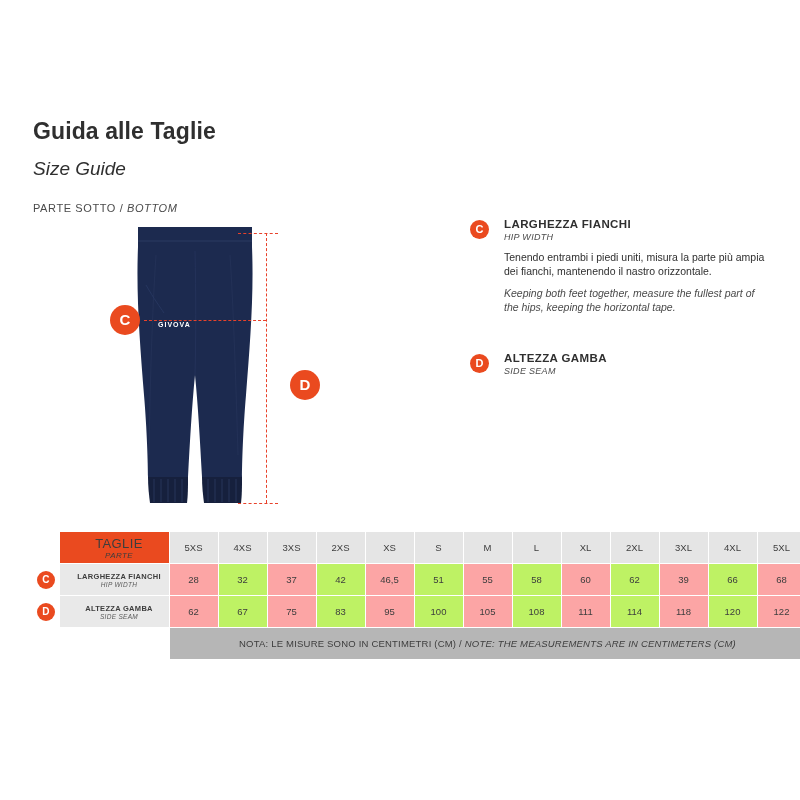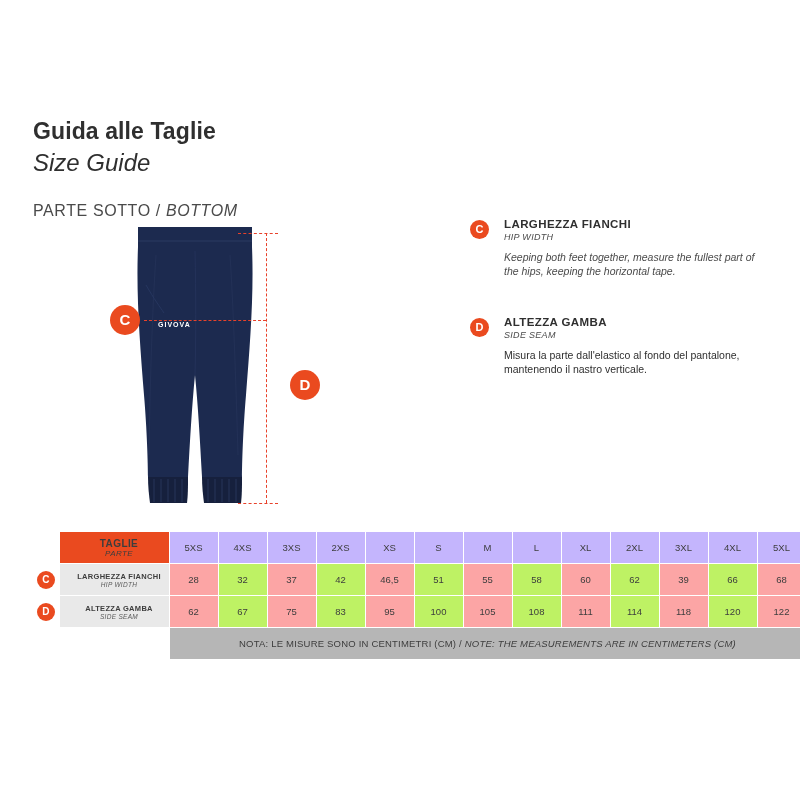--- a/index.html
+++ b/index.html
@@ -30,31 +30,31 @@
     top: 118px;
   }
   .title-main {
     font-size: 23px;
     font-weight: bold;
     color: #2f2f2f;
     letter-spacing: 0.1px;
     line-height: 26px;
   }
   .title-sub {
-    font-size: 24px;
+    font-size: 19px;
     font-style: italic;
     color: #2f2f2f;
     line-height: 24px;
-    margin-top: 7px;
+    margin-top: 13px;
   }
   .section-label {
     position: absolute;
     left: 33px;
     top: 202px;
-    font-size: 16px;
+    font-size: 11px;
     letter-spacing: 0.6px;
     color: #4a4a4a;
   }
   .section-label i {
     font-style: italic;
   }
 
   
   .illus {
     position: absolute;
@@ -180,24 +180,24 @@
   .col-label   { width: 110px; }
   .col-size    { width: 49px; }
 
   .hdr-marker { background: #ffffff; border: none !important; }
   .hdr-label {
     background: #ea4a1f;
     color: #ffffff;
     text-align: left;
     padding-left: 10px !important;
   }
-  .hdr-label .l1 { font-size: 10px; font-weight: bold; letter-spacing: .4px;}
+  .hdr-label .l1 { font-size: 13px; font-weight: normal; letter-spacing: .4px;}
   .hdr-label .l2 { font-size: 8px; font-style: italic; letter-spacing: .4px;}
   .hdr-size {
-    background: #c4b5fd;
+    background: #e5e5e5;
     color: #ffffff;
     font-size: 9.5px;
   }
 
   .row-label {
     background: #e9e9e9;
     text-align: left;
     padding-left: 10px !important;
   }
   .row-label .l1 { font-size: 7.5px; font-weight: bold; letter-spacing: .3px; color:#3d3d3d;}
@@ -290,30 +290,30 @@
     <div class="marker marker-lg marker-d-illus">D</div>
   </div>
 
   <div class="desc-col">
 
     <div class="desc-item">
       <div class="marker bullet">C</div>
       <div class="desc-body">
         <div class="desc-title">LARGHEZZA FIANCHI</div>
         <div class="desc-subtitle">HIP WIDTH</div>
+        <div class="desc-it">Tenendo entrambi i piedi uniti, misura la parte più ampia dei fianchi, mantenendo il nastro orizzontale.</div>
         <div class="desc-en">Keeping both feet together, measure the fullest part of the hips, keeping the horizontal tape.</div>
       </div>
     </div>
 
     <div class="desc-item" style="margin-top:38px;">
       <div class="marker bullet">D</div>
       <div class="desc-body">
         <div class="desc-title">ALTEZZA GAMBA</div>
         <div class="desc-subtitle">SIDE SEAM</div>
-        <div class="desc-it">Misura la parte dall'elastico al fondo del pantalone, mantenendo il nastro verticale.</div>
       </div>
     </div>
 
   </div>
 
   <div class="table-wrap">
     <table class="size-table">
       <colgroup>
         <col class="col-marker">
         <col class="col-label">

